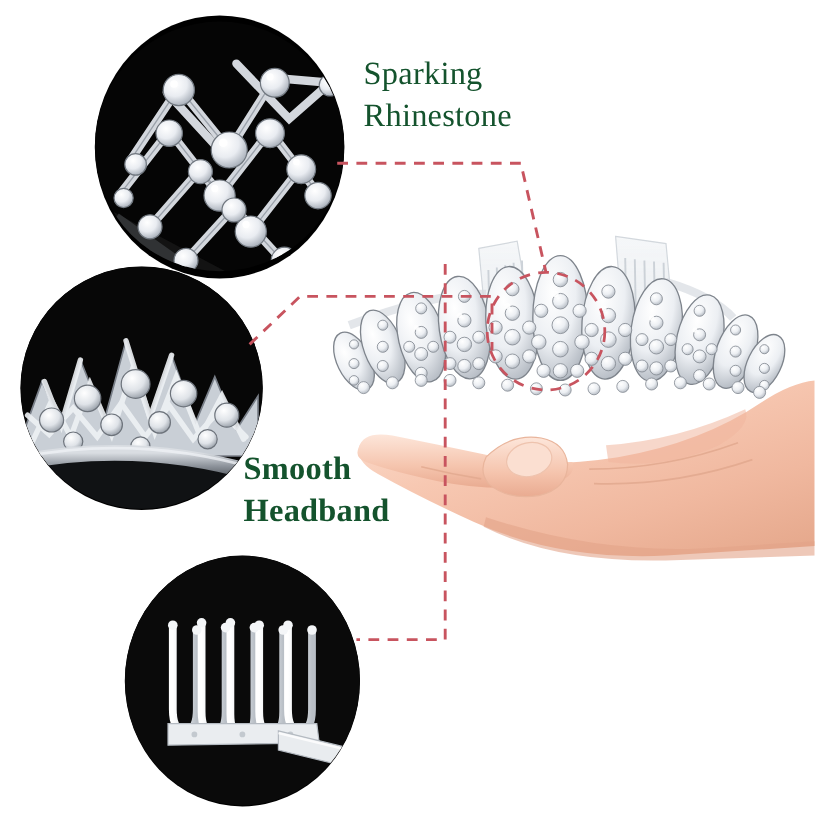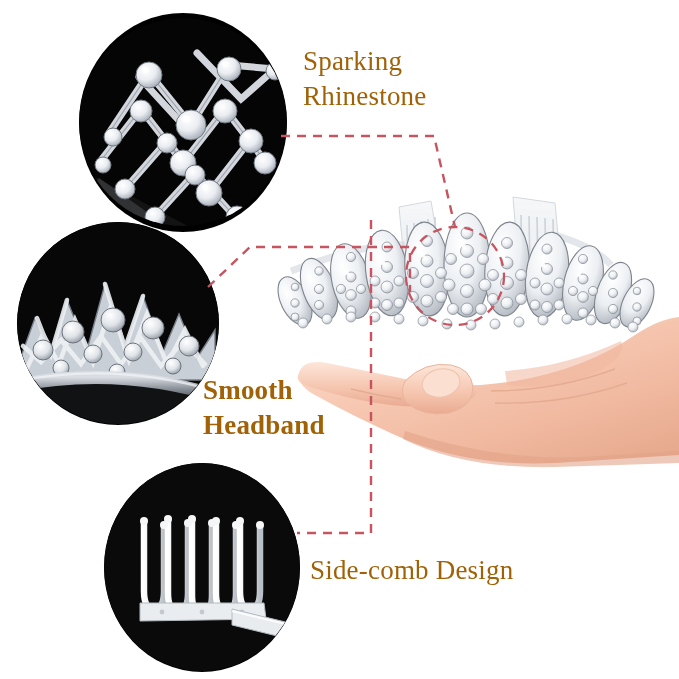--- a/index.html
+++ b/index.html
@@ -7,21 +7,21 @@
   body{
     width:679px;height:679px;
     font-family:"Liberation Serif","DejaVu Serif",serif;
     overflow:hidden;position:relative;
   }
   #stage{position:absolute;inset:0;width:679px;height:679px;background:#ffffff;}
 
   
   .label{
     position:absolute;
-    color:#a16207;
+    color:#14532d;
     font-family:"Liberation Serif","DejaVu Serif",serif;
     font-size:27px;
     line-height:1.28;
     letter-spacing:.2px;
     white-space:pre-line;
     -webkit-font-smoothing:antialiased;
   }
   #label-rhinestone{left:303px;top:44px;}
   #label-headband{left:203px;top:373px;font-weight:bold;}
   #label-sidecomb{left:310px;top:553px;}
@@ -429,15 +429,14 @@
       <polyline points="371,220 371,533 297,533"></polyline>
     </g>
   </svg>
 
   <div class="label" id="label-rhinestone">Sparking
 Rhinestone</div>
 
   <div class="label" id="label-headband">Smooth
 Headband</div>
 
-  <div class="label" id="label-sidecomb">Side-comb Design</div>
 
 </div>
 
 </body></html>

